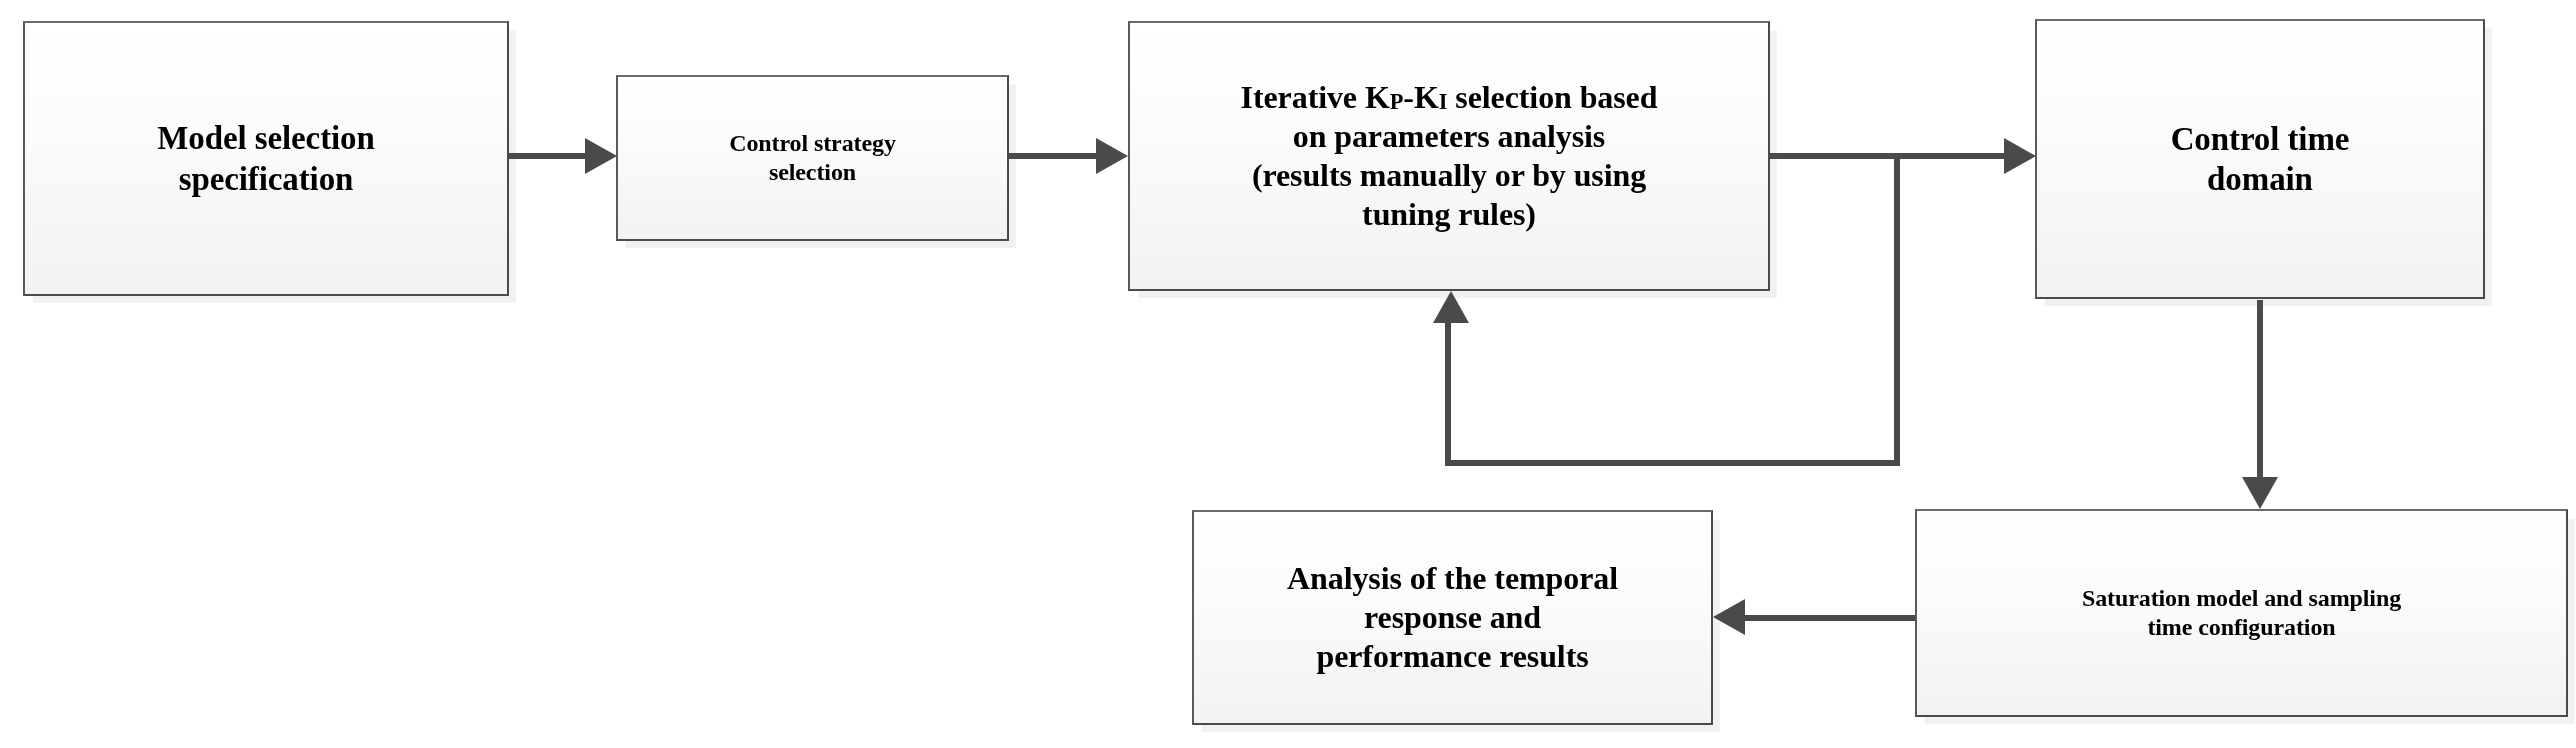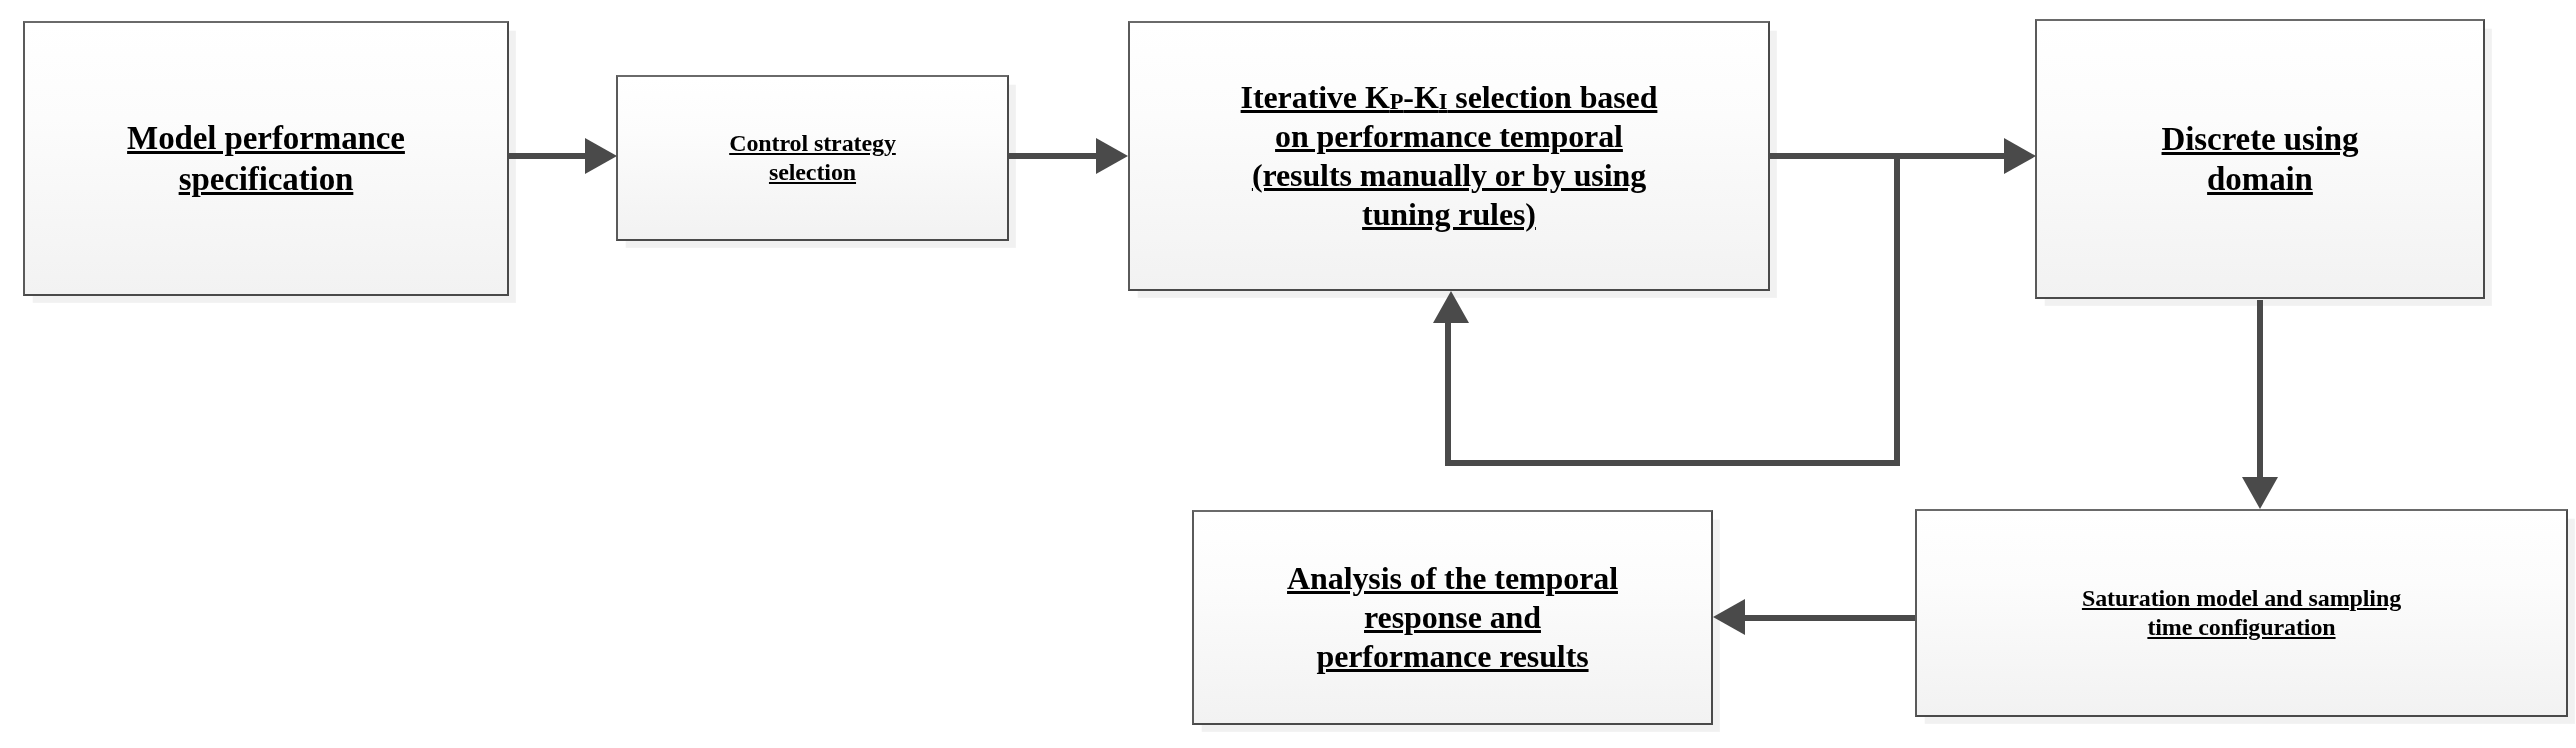--- a/index.html
+++ b/index.html
@@ -24,21 +24,20 @@
     box-sizing: border-box;
     border: 2.1px solid #4a4a4a;
     border-top-color: #6a6a6a;
     border-left-color: #5a5a5a;
     background: linear-gradient(to bottom, #ffffff 0%, #fcfcfc 35%, #f2f2f2 100%);
     box-shadow: 8.3px 8.3px 0 -1.4px rgba(0,0,0,0.055);
     display: flex;
     align-items: center;
     justify-content: center;
     text-align: center;
-    text-decoration: underline;
   }
   .node-label {
     font-weight: bold;
     color: #000000;
     line-height: 1.22;
     letter-spacing: -0.1px;
     padding: 0 7px;
   }
   .node-label .sub {
     font-size: 0.70em;
@@ -77,44 +76,44 @@
     border-top: 32px solid #4a4a4a;
   }
 </style>
 </head>
 <body>
 
 <div id="canvas">
 
   <div class="node" style="left:23px; top:21px; width:486px; height:275px;">
     <div class="node-label" style="font-size:33px;">
-      <span>Model performance</span><br>
+      <span>Model selection</span><br>
       <span>specification</span>
     </div>
   </div>
 
   <div class="node" style="left:616px; top:75px; width:393px; height:166px;">
     <div class="node-label" style="font-size:24px;">
       <span>Control strategy</span><br>
       <span>selection</span>
     </div>
   </div>
 
   <div class="node" style="left:1128px; top:21px; width:642px; height:270px;">
     <div class="node-label" style="font-size:32px;">
       <span>Iterative K</span><span class="sub">P</span><span>-K</span><span class="sub">I</span><span> selection based</span><br>
-      <span>on performance temporal</span><br>
+      <span>on parameters analysis</span><br>
       <span>(results manually or by using</span><br>
       <span>tuning rules)</span>
     </div>
   </div>
 
   <div class="node" style="left:2035px; top:19.4px; width:450px; height:280px;">
     <div class="node-label" style="font-size:33px;">
-      <span>Discrete using</span><br>
+      <span>Control time</span><br>
       <span>domain</span>
     </div>
   </div>
 
   <div class="node" style="left:1192px; top:510px; width:521px; height:215px;">
     <div class="node-label" style="font-size:32px;">
       <span>Analysis of the temporal</span><br>
       <span>response and</span><br>
       <span>performance results</span>
     </div>

